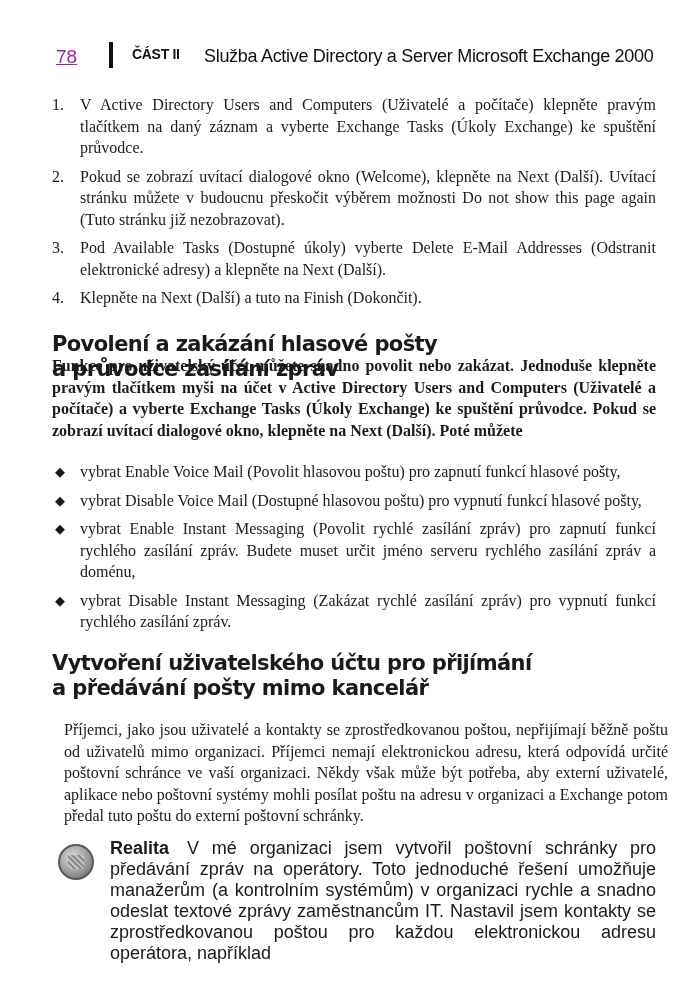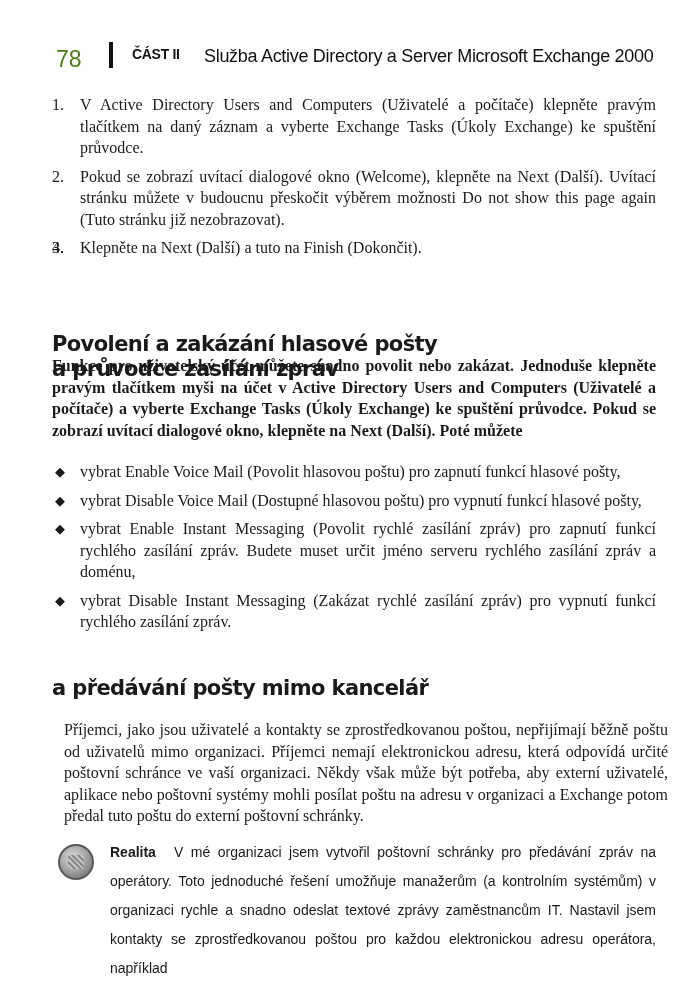--- a/index.html
+++ b/index.html
@@ -1,20 +1,20 @@
 <!DOCTYPE html>
 <html><head>
 <meta charset="utf-8">
 <style>
   html, body { margin: 0; padding: 0; background: #ffffff; }
   body { width: 700px; height: 990px; position: relative; overflow: hidden; color: #1a1a1a; }
   .page { position: absolute; left: 0; top: 0; width: 700px; height: 990px; background: #fff; }
 
   .header { position: absolute; top: 42px; left: 52px; width: 600px; height: 30px; font-family: "Liberation Sans", sans-serif; }
-  .pnum { position: absolute; left: 4px; top: 4px; font-size: 23px; color: #4d7c0f; }
+  .pnum { position: absolute; left: 4px; top: 4px; font-size: 19px; color: #a21caf; text-decoration: underline; }
   .hbar { position: absolute; left: 57px; top: 0px; width: 4px; height: 26px; background: #111; }
   .hpart { position: absolute; left: 80px; top: 4px; font-size: 14px; font-weight: bold; color: #111; letter-spacing: -0.3px; }
   .htitle { position: absolute; left: 152px; top: 4px; font-size: 18px; color: #111; letter-spacing: -0.3px; white-space: nowrap; }
 
   .serif { font-family: "Liberation Serif", serif; font-size: 16px; line-height: 21.5px; color: #1b1b1b; }
   .justify { text-align: justify; }
 
   ol.steps { position: absolute; left: 52px; top: 94px; width: 604px; margin: 0; padding: 0; list-style: none; }
   ol.steps li { position: relative; padding-left: 28px; margin-bottom: 7px; }
   ol.steps .num { position: absolute; left: 0; top: 0; }
@@ -30,57 +30,57 @@
   .h2b { position: absolute; left: 52px; top: 651px; width: 600px; }
   .p2 { position: absolute; left: 52px; top: 707px; width: 604px; margin: 12px; }
 
   .note { position: absolute; left: 52px; top: 838px; width: 604px; }
   .note-icon { position: absolute; left: 6px; top: 6px; width: 36px; height: 36px; border-radius: 50%;
     background: radial-gradient(circle at 40% 35%, #d8d8d8 0%, #a8a8a8 45%, #7a7a7a 80%, #555 100%);
     border: 2px solid #5a5a5a; box-sizing: border-box; }
   .note-icon::after { content: ""; position: absolute; left: 8px; top: 9px; width: 16px; height: 14px;
     background: repeating-linear-gradient(45deg, #8c8c8c 0 2px, #c4c4c4 2px 4px); border-radius: 2px; }
   .note-text { position: absolute; left: 58px; top: 0; width: 546px; font-family: "Liberation Sans", sans-serif;
-    font-size: 14px; line-height: 29px; color: #1a1a1a; text-align: justify; }
+    font-size: 18px; line-height: 21px; color: #1a1a1a; text-align: justify; }
   .note-label { font-weight: bold; margin-right: 18px; }
 </style>
 </head>
 <body>
 
 <div class="page">
 
   <div class="header">
     <span class="pnum">78</span>
     <span class="hbar"></span>
     <span class="hpart">ČÁST II</span>
     <span class="htitle">Služba Active Directory a Server Microsoft Exchange 2000</span>
   </div>
 
   <ol class="steps serif justify">
     <li><span class="num">1.</span><span>V Active Directory Users and Computers (Uživatelé a počítače) klepněte pravým tlačítkem na daný záznam a vyberte Exchange Tasks (Úkoly Exchange) ke spuštění průvodce.</span></li>
     <li><span class="num">2.</span><span>Pokud se zobrazí uvítací dialogové okno (Welcome), klepněte na Next (Další). Uvítací stránku můžete v budoucnu přeskočit výběrem možnosti Do not show this page again (Tuto stránku již nezobrazovat).</span></li>
-    <li><span class="num">3.</span></li>
+    <li><span class="num">3.</span><span>Pod Available Tasks (Dostupné úkoly) vyberte Delete E-Mail Addresses (Odstranit elektronické adresy) a klepněte na Next (Další).</span></li>
     <li><span class="num">4.</span><span>Klepněte na Next (Další) a tuto na Finish (Dokončit).</span></li>
   </ol>
 
   <h2 class="h2a">
     <span>Povolení a zakázání hlasové pošty</span><br>
     <span>a průvodce zasílání zpráv</span>
   </h2>
   <p class="p1 serif justify">Funkce pro uživatelský účet můžete snadno povolit nebo zakázat. Jednoduše klepněte pravým tlačítkem myši na účet v Active Directory Users and Computers (Uživatelé a počítače) a vyberte Exchange Tasks (Úkoly Exchange) ke spuštění průvodce. Pokud se zobrazí uvítací dialogové okno, klepněte na Next (Další). Poté můžete</p>
 
   <ul class="bullets serif justify">
     <li><span class="dia">◆</span><span>vybrat Enable Voice Mail (Povolit hlasovou poštu) pro zapnutí funkcí hlasové pošty,</span></li>
     <li><span class="dia">◆</span><span>vybrat Disable Voice Mail (Dostupné hlasovou poštu) pro vypnutí funkcí hlasové pošty,</span></li>
     <li><span class="dia">◆</span><span>vybrat Enable Instant Messaging (Povolit rychlé zasílání zpráv) pro zapnutí funkcí rychlého zasílání zpráv. Budete muset určit jméno serveru rychlého zasílání zpráv a doménu,</span></li>
     <li><span class="dia">◆</span><span>vybrat Disable Instant Messaging (Zakázat rychlé zasílání zpráv) pro vypnutí funkcí rychlého zasílání zpráv.</span></li>
   </ul>
 
   <h2 class="h2b">
-    <br>
+    <span>Vytvoření uživatelského účtu pro přijímání</span><br>
     <span>a předávání pošty mimo kancelář</span>
   </h2>
   <p class="p2 serif justify">Příjemci, jako jsou uživatelé a kontakty se zprostředkovanou poštou, nepřijímají běžně poštu od uživatelů mimo organizaci. Příjemci nemají elektronickou adresu, která odpovídá určité poštovní schránce ve vaší organizaci. Někdy však může být potřeba, aby externí uživatelé, aplikace nebo poštovní systémy mohli posílat poštu na adresu v organizaci a Exchange potom předal tuto poštu do externí poštovní schránky.</p>
 
   <div class="note">
     <div class="note-icon"></div>
     <div class="note-text">
       <span class="note-label">Realita</span><span>V mé organizaci jsem vytvořil poštovní schránky pro předávání zpráv na operátory. Toto jednoduché řešení umožňuje manažerům (a kontrolním systémům) v organizaci rychle a snadno odeslat textové zprávy zaměstnancům IT. Nastavil jsem kontakty se zprostředkovanou poštou pro každou elektronickou adresu operátora, například</span>
     </div>
   </div>

